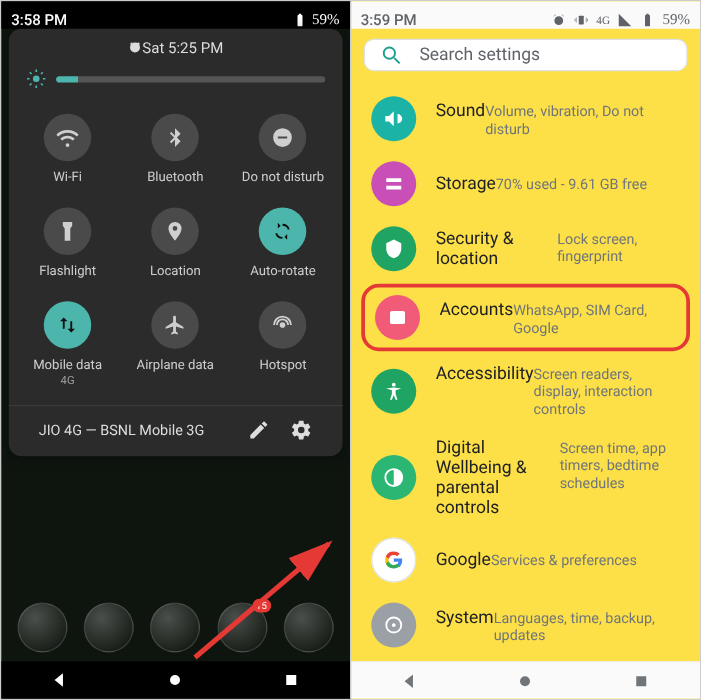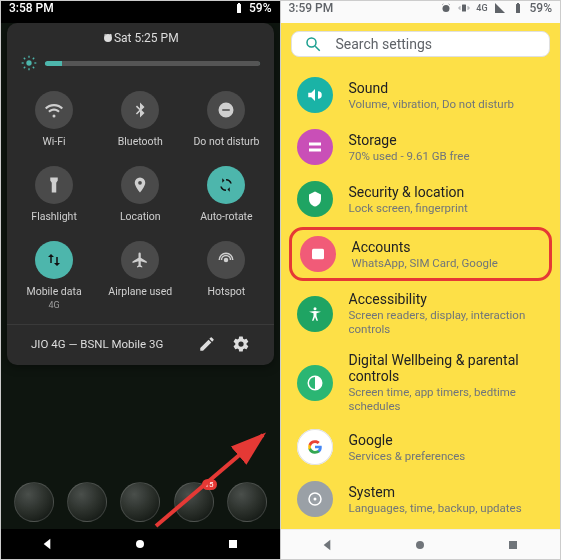--- a/index.html
+++ b/index.html
@@ -3,24 +3,24 @@
 <meta charset="utf-8">
 <style>
   * { box-sizing: border-box; margin: 0; padding: 0; }
   html, body { width: 561px; height: 560px; font-family: Roboto, Arial, sans-serif; background: #fff; }
   .wrap { display: flex; width: 561px; height: 560px; border: 1px solid #ccc; }
   .pane { position: relative; width: 50%; height: 100%; overflow: hidden; }
   .pane-left { border-right: 1px solid #ccc; background: #0e150f; }
   .pane-right { background: #fde047; }
 
   
-  .sb { display: flex; align-items: flex-start; justify-content: space-between; height: 22px; padding: 0 8px; font-size: 12px; font-weight: 500; }
+  .sb { display: flex; align-items: flex-end; justify-content: space-between; height: 22px; padding: 0 8px; font-size: 12px; font-weight: 500; }
   .sb-dark { background: #000; color: #fff; }
   .sb-light { background: #fafafa; color: #5f6368; }
-  .sb-right { display: flex; align-items: center; gap: 4px; }
+  .sb-right { display: flex; align-items: center; gap: 4px; font-family: Liberation Serif, serif; }
 
   
   .qs { position: absolute; top: 22px; left: 6px; right: 6px; background: #2b2b2b; border-radius: 10px; color: #cfcfcf; box-shadow: 0 2px 10px rgba(0,0,0,.4); }
   .qs-head { display: flex; align-items: center; justify-content: center; gap: 0; padding: 8px 0 4px; font-size: 12px; color: #ddd; }
   .brightness { display: flex; align-items: center; padding: 6px 14px 10px; }
   .sun-ico { width: 16px; height: 16px; color: #4db6ac; flex-shrink: 0; }
   .slider-track { flex: 1; height: 3px; background: #4db6ac; margin-left: 8px; position: relative; border-radius: 2px; }
   .slider-track::after { content:""; position:absolute; left:0; right:0; top:-1px; height:5px; background: linear-gradient(to right, #4db6ac 8%, #555 8%); border-radius: 3px; }
 
   .tiles { display: grid; grid-template-columns: repeat(3, 1fr); gap: 6px 0; padding: 4px 4px 8px; }
@@ -42,21 +42,21 @@
   .nav svg { width:16px; height:16px; }
 
   
   .arrow { position:absolute; pointer-events:none; }
 
   
   .search { margin: 8px 10px; height: 26px; border-radius: 8px; background:#fff; border:1px solid #e0e0e0; display:flex; align-items:center; padding:0 12px; gap:14px; color:#5f6368; font-size:14px; }
   .settings-list { padding: 4px 0 0; }
   .row { display:flex; align-items:center; gap:16px; padding: 8px 14px 8px 16px; }
   .row .ic { width:36px; height:36px; border-radius:50%; display:flex; align-items:center; justify-content:center; color:#fff; flex-shrink:0; }
-  .row .txt { display:flex; flex-direction:column;justify-content:flex-end; }
+  .row .txt { display:flex; flex-direction:row;justify-content:flex-end; }
   .row .title { font-size: 14px; color:#202124; }
   .row .sub { font-size: 11.5px; color:#70757a; margin-top:1px; }
   .hl { border:3px solid #e53935; border-radius: 14px; margin: 2px 8px; padding: 6px 6px 6px 8px; }
 
   
   .nav-light { position:absolute; bottom:0; left:0; right:0; height:30px; background:#fafafa; display:flex; align-items:center; justify-content:space-around; color:#70757a; border-top:1px solid #eee; }
 
   .ico-svg { width:18px; height:18px; }
   .sb-ico { width:12px; height:12px; }
 </style>
@@ -157,21 +157,21 @@
             </div>
             <span>Mobile data</span>
             <span class="sub">4G</span>
           </div>
           <div class="tile">
             <div class="circ">
               <svg class="ico-svg" viewBox="0 0 24 24" fill="currentColor">
                 <path d="M21 16v-2l-8-5V3.5a1.5 1.5 0 0 0-3 0V9l-8 5v2l8-2.5V19l-2 1.5V22l3.5-1 3.5 1v-1.5L13 19v-5.5z"></path>
               </svg>
             </div>
-            <span>Airplane used</span>
+            <span>Airplane data</span>
           </div>
           <div class="tile">
             <div class="circ">
               <svg class="ico-svg" viewBox="0 0 24 24" fill="currentColor">
                 <circle cx="12" cy="12" r="3"></circle>
                 <path d="M6 12a6 6 0 0 1 12 0M3 12a9 9 0 0 1 18 0" fill="none" stroke="currentColor" stroke-width="2"></path>
               </svg>
             </div>
             <span>Hotspot</span>
           </div>

